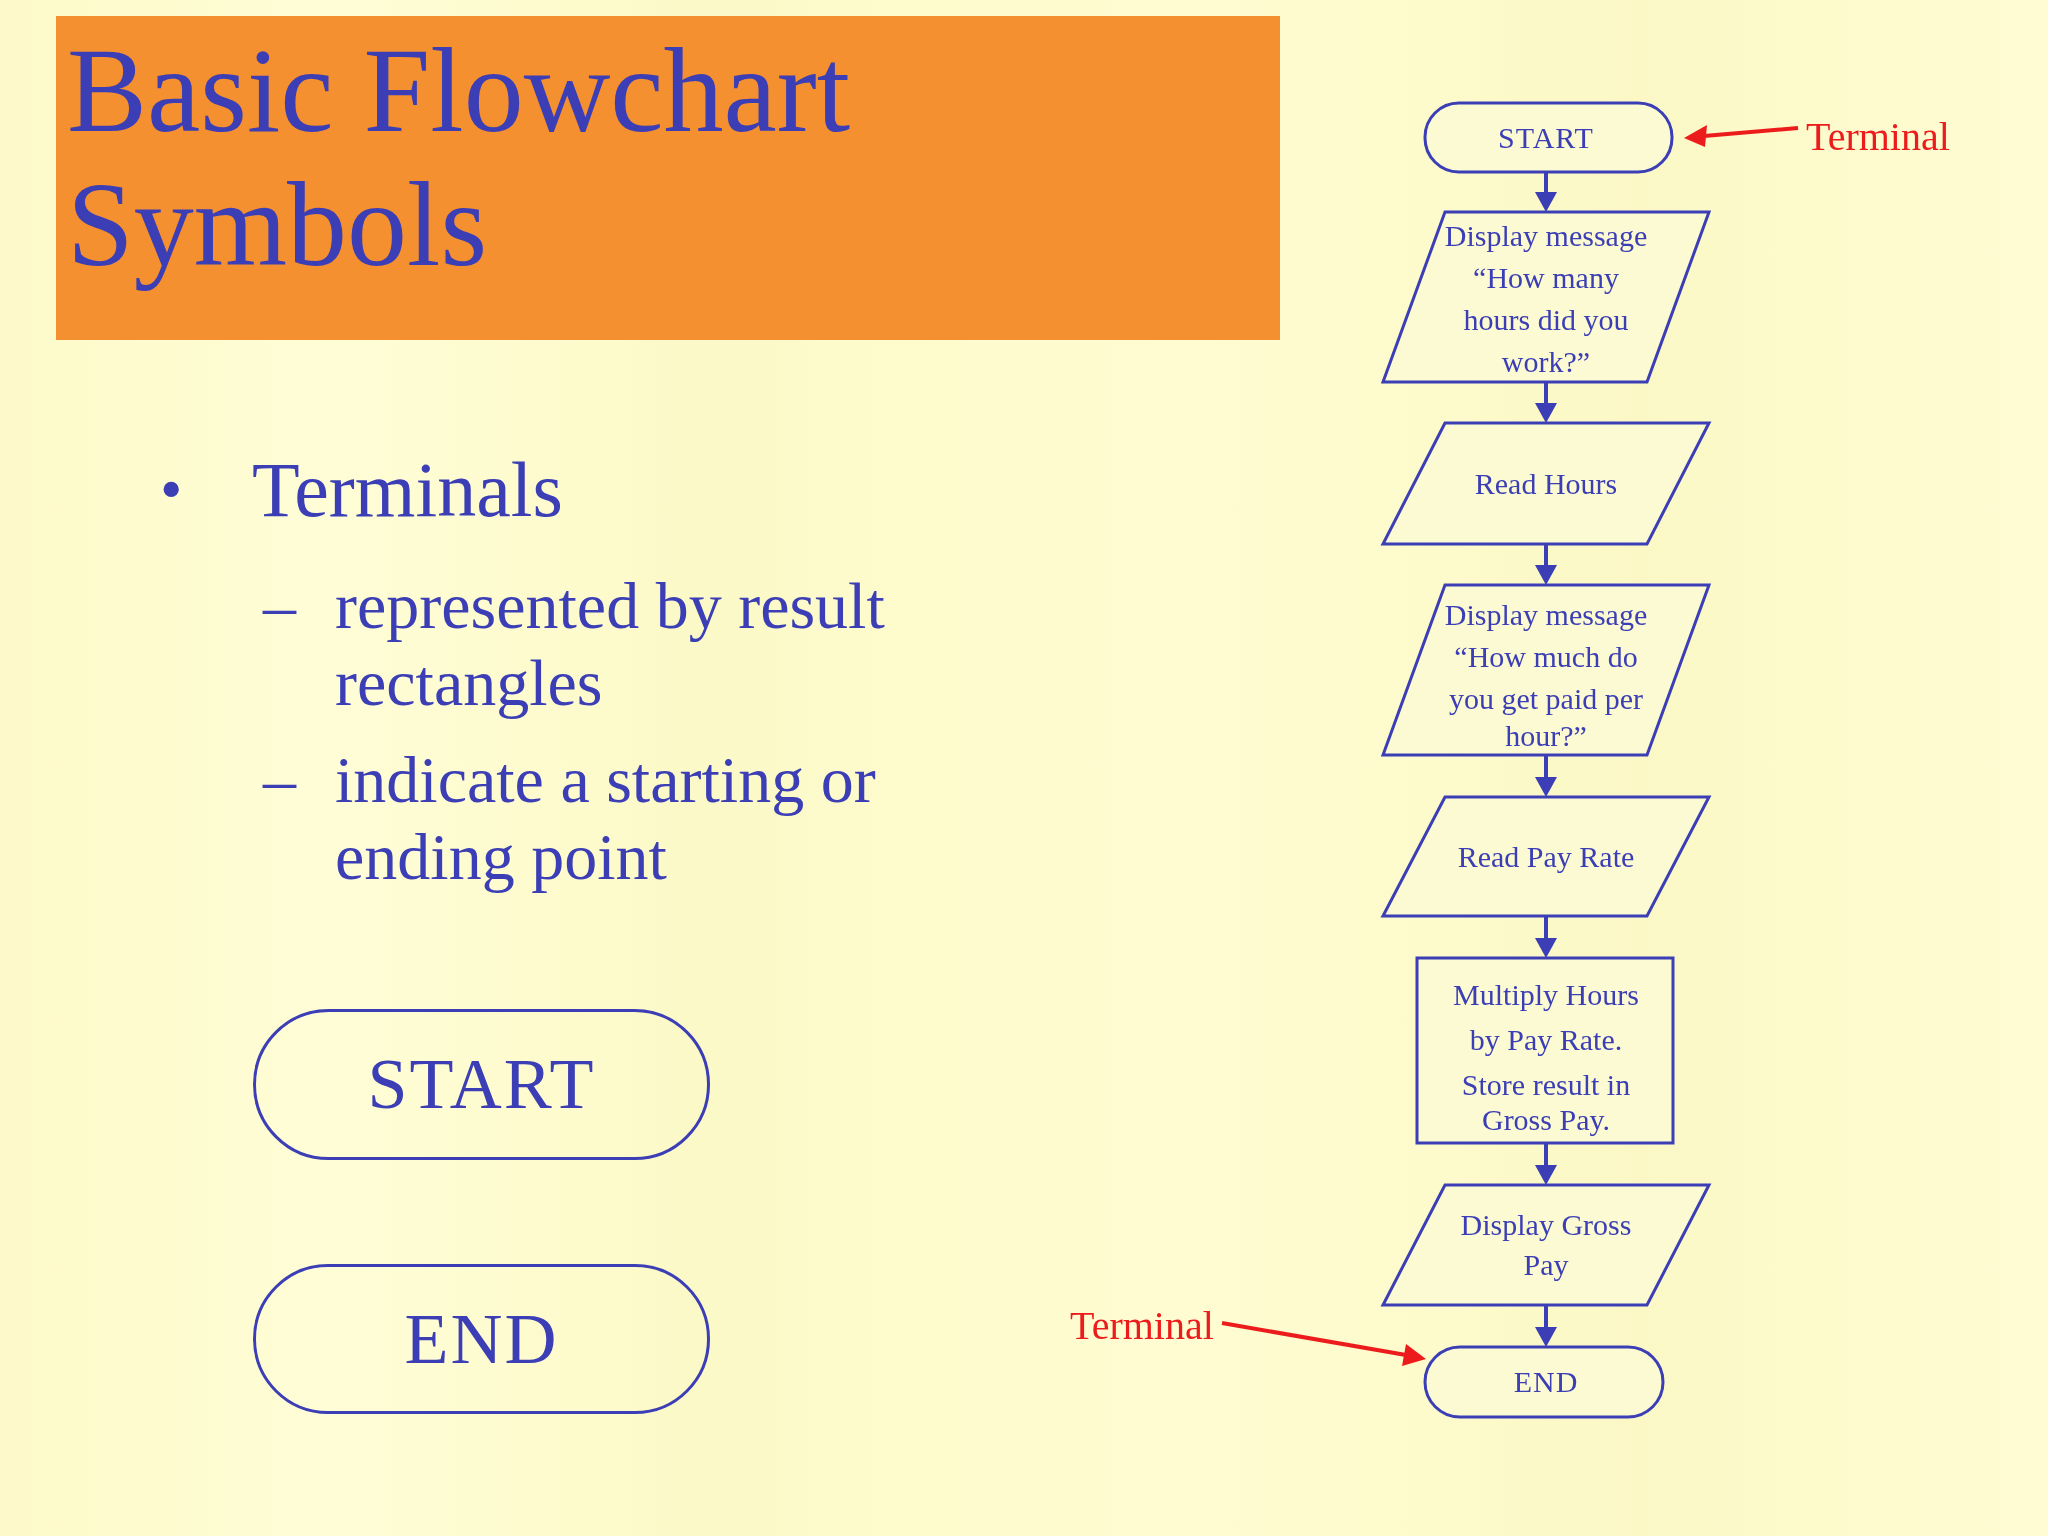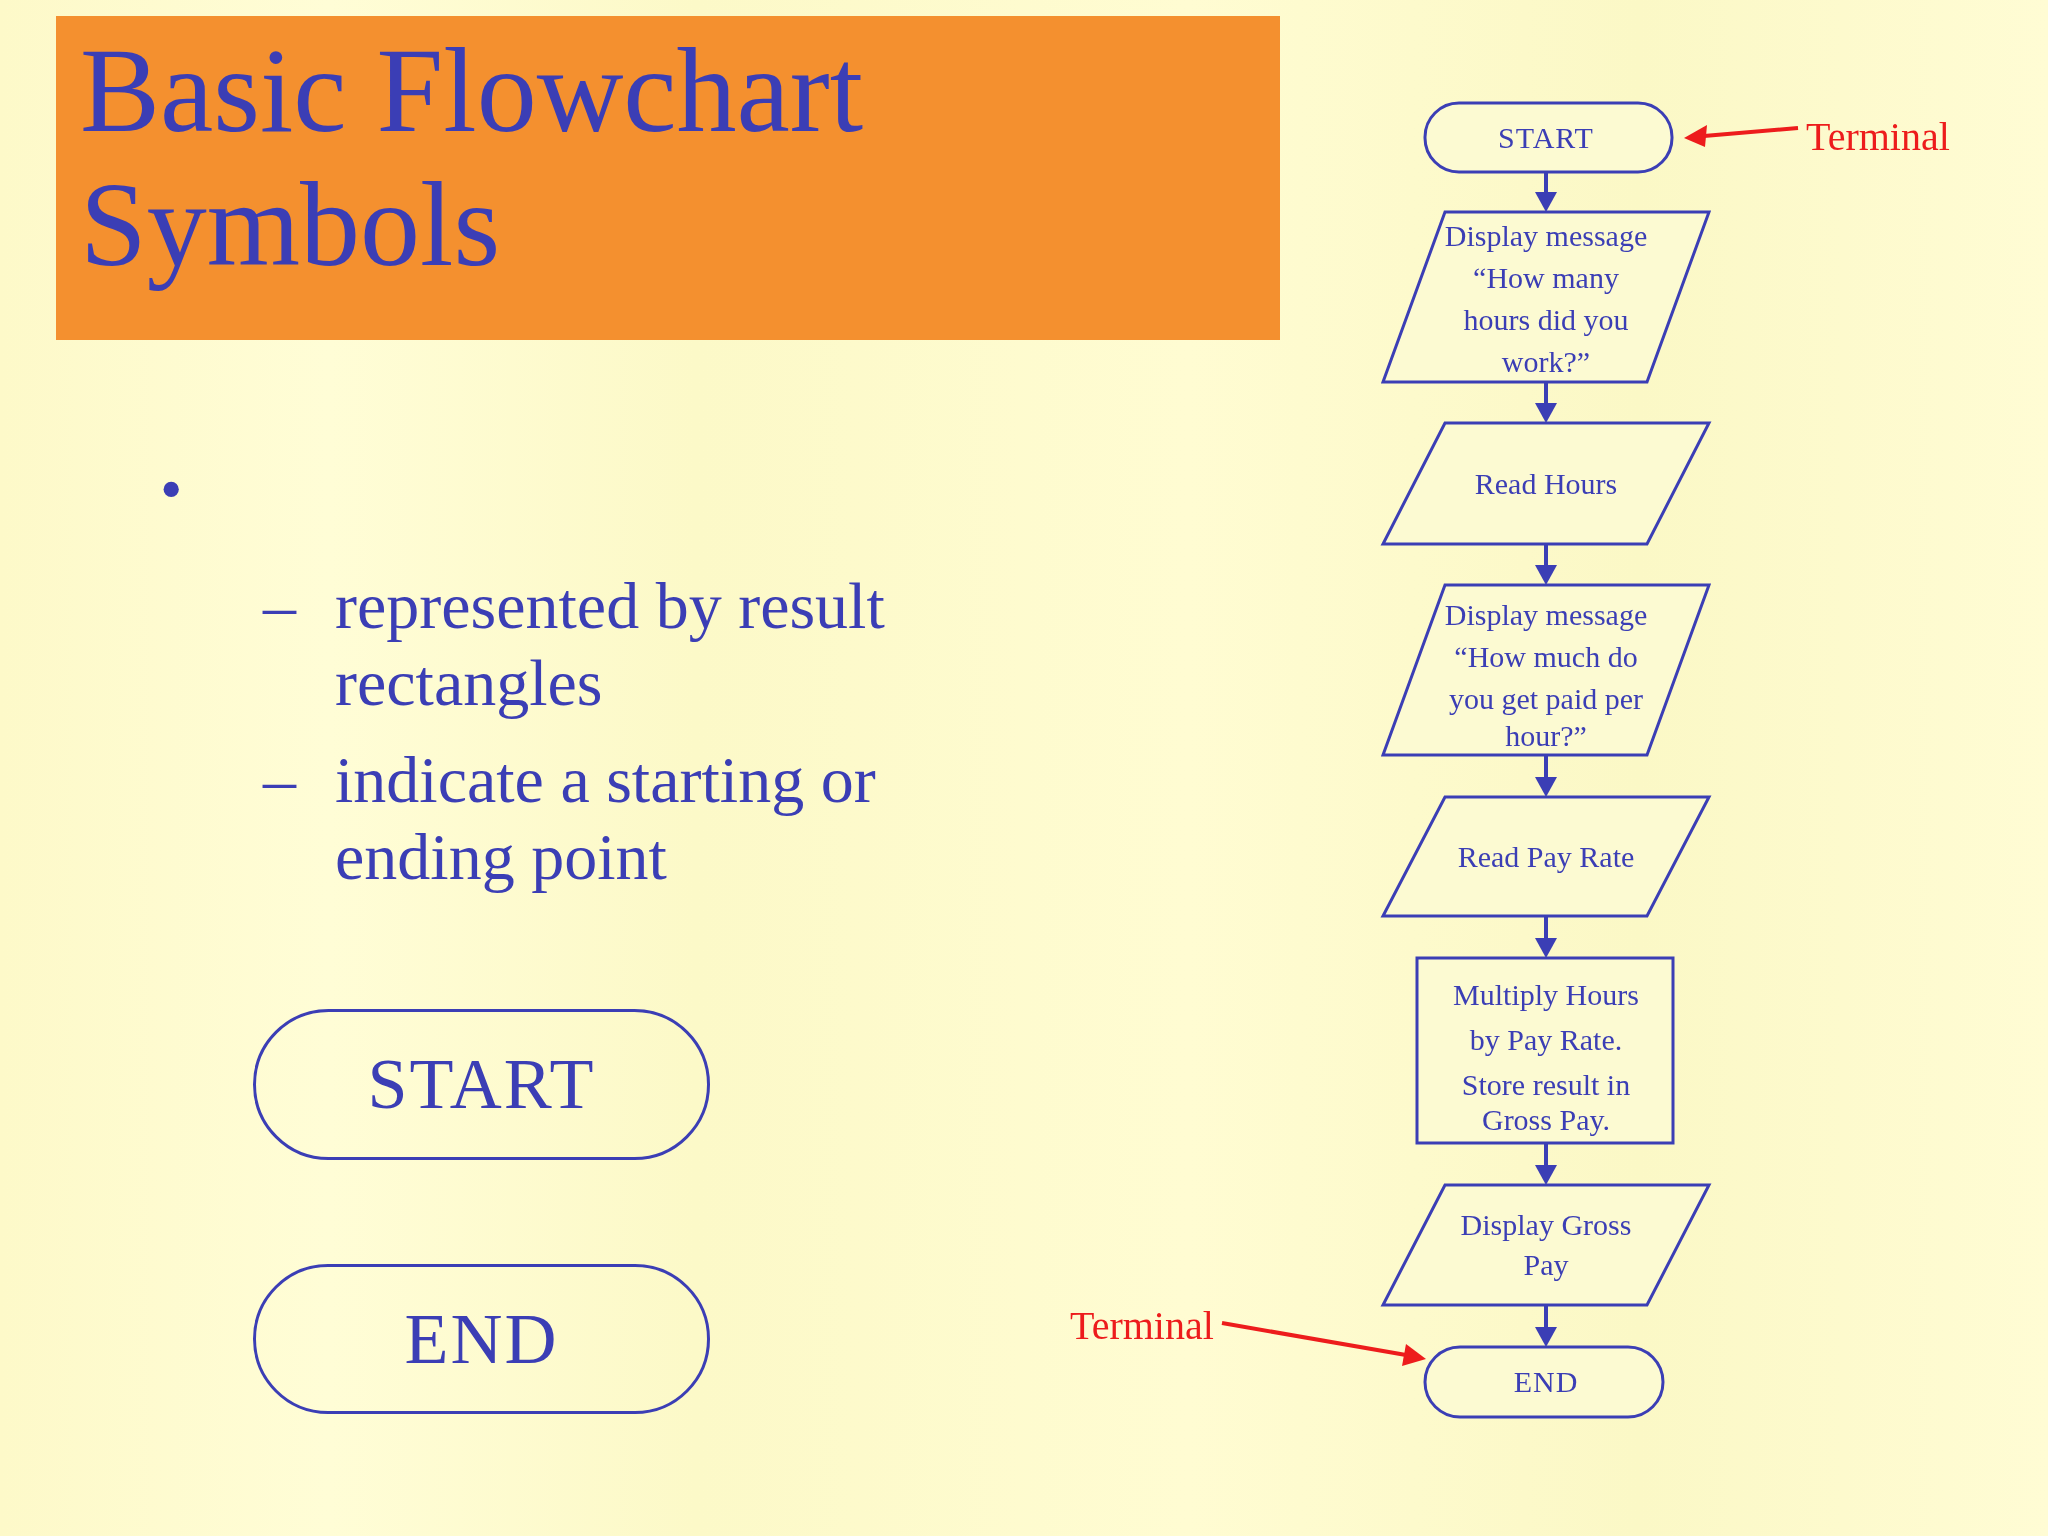--- a/index.html
+++ b/index.html
@@ -15,21 +15,21 @@
     background:linear-gradient(90deg,#fdf9c9 0%,#fffdd6 16%,#fcf9c8 34%,#fffcd2 58%,#fbf8c6 80%,#fffcd4 100%);
     position:relative;
     overflow:hidden;
     color:var(--ink);
   }
   .banner{
     position:absolute;left:56px;top:16px;width:1224px;height:324px;
     background:var(--banner);
   }
   .title{
-    position:absolute;left:24px;top:8px;width:960px;
+    position:absolute;left:11px;top:8px;width:960px;
     font-size:120px;line-height:1.12;font-weight:normal;
     color:var(--ink);
   }
   .bullet-main{
     position:absolute;left:160px;top:445px;display:flex;
     font-size:78px;line-height:1.15;color:var(--ink);
   }
   .bullet-main .marker{width:92px;font-size:64px;padding-top:8px;}
   .bullet-sub{
     position:absolute;left:263px;display:flex;
@@ -59,20 +59,21 @@
 </style>
 </head>
 <body>
 
 <div class="banner">
   <h1 class="title">Basic Flowchart Symbols</h1>
 </div>
 
 <div class="bullet-main">
   <span class="marker">•</span>
+  <span class="main-text">Terminals</span>
 </div>
 
 <div class="bullet-sub sub1">
   <span class="marker">–</span>
   <span class="sub-text">represented by result rectangles</span>
 </div>
 
 <div class="bullet-sub sub2">
   <span class="marker">–</span>
   <span class="sub-text">indicate a starting or ending point</span>

